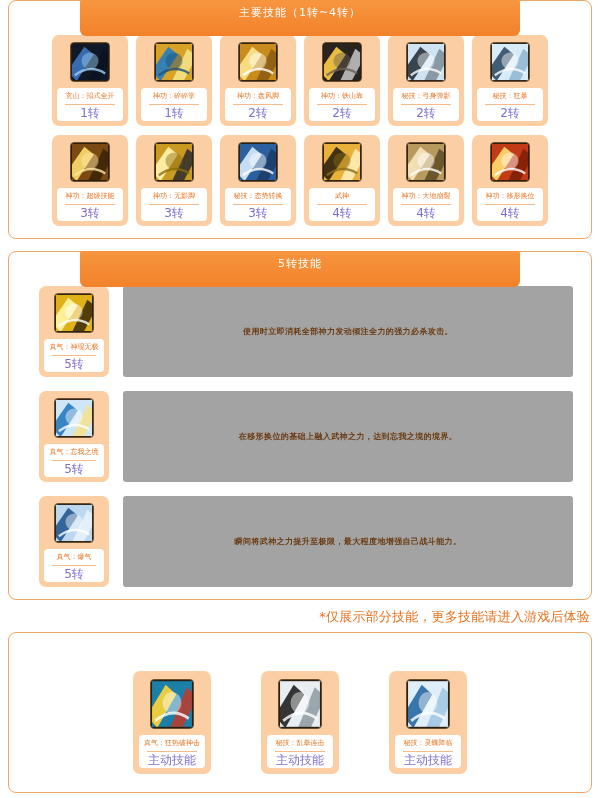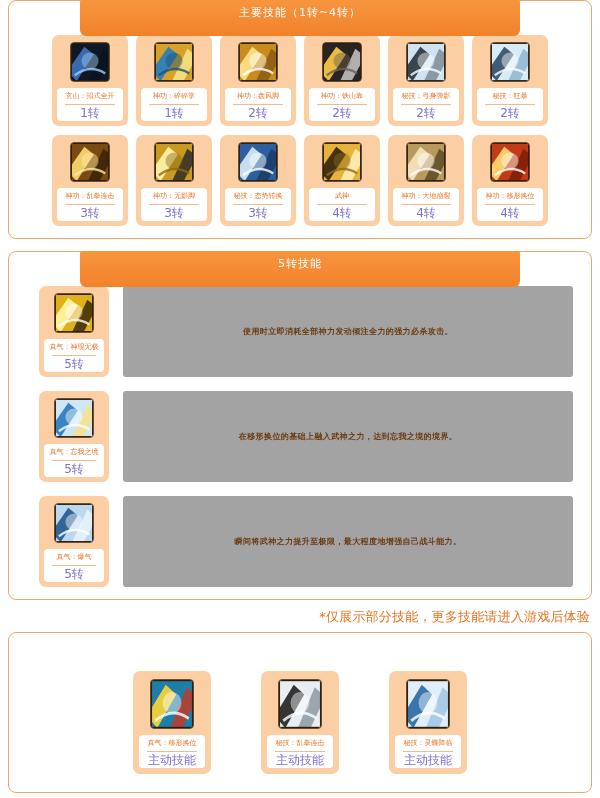--- a/index.html
+++ b/index.html
@@ -200,21 +200,21 @@
               <svg viewBox="0 0 40 40" preserveAspectRatio="none">
                 <rect x="0" y="0" width="40" height="40" fill="#7a4a12"></rect>
                 <path d="M-4 30 L14 4 L24 12 L6 40 Z" fill="#f7d56a" opacity="0.95"></path>
                 <path d="M18 40 L34 6 L44 14 L28 44 Z" fill="#3a2206" opacity="0.85"></path>
                 <circle cx="20" cy="19" r="9" fill="#ffe9a8" opacity="0.45"></circle>
                 <path d="M4 34 Q20 22 36 32" stroke="#ffe9a8" stroke-width="2.5" fill="none" opacity="0.8"></path>
                 <rect x="0" y="0" width="40" height="40" fill="none" stroke="#2a1f10" stroke-width="2"></rect>
               </svg>
             </div>
             <div class="meta">  
-              <div class="sk-name">神功：乱拳连击</div>  
+              <div class="sk-name">神功：超级技能</div>  
               <div class="sk-div"></div>  
               <div class="sk-rank">3转</div>
             </div>
           </div>
           <div class="card">
             <div class="icon-frame">
               <svg viewBox="0 0 40 40" preserveAspectRatio="none">
                 <rect x="0" y="0" width="40" height="40" fill="#c99a22"></rect>
                 <path d="M-4 30 L14 4 L24 12 L6 40 Z" fill="#fff0a8" opacity="0.95"></path>
                 <path d="M18 40 L34 6 L44 14 L28 44 Z" fill="#2b2b2b" opacity="0.85"></path>
@@ -385,21 +385,21 @@
               <svg viewBox="0 0 40 40" preserveAspectRatio="none">
                 <rect x="0" y="0" width="40" height="40" fill="#1c7fa8"></rect>
                 <path d="M-4 30 L14 4 L24 12 L6 40 Z" fill="#f3d23a" opacity="0.95"></path>
                 <path d="M18 40 L34 6 L44 14 L28 44 Z" fill="#c0392b" opacity="0.85"></path>
                 <circle cx="20" cy="19" r="9" fill="#ffffff" opacity="0.45"></circle>
                 <path d="M4 34 Q20 22 36 32" stroke="#ffffff" stroke-width="2.5" fill="none" opacity="0.8"></path>
                 <rect x="0" y="0" width="40" height="40" fill="none" stroke="#2a1f10" stroke-width="2"></rect>
               </svg>
             </div>
             <div class="meta">  
-              <div class="sk-name">真气：移形换位</div>  
+              <div class="sk-name">真气：狂热破神击</div>  
               <div class="sk-div"></div>  
               <div class="sk-rank">主动技能</div>
             </div>
           </div>
           <div class="card">
             <div class="icon-frame">
               <svg viewBox="0 0 40 40" preserveAspectRatio="none">
                 <rect x="0" y="0" width="40" height="40" fill="#e8eef2"></rect>
                 <path d="M-4 30 L14 4 L24 12 L6 40 Z" fill="#2a2a2a" opacity="0.95"></path>
                 <path d="M18 40 L34 6 L44 14 L28 44 Z" fill="#8d9aa3" opacity="0.85"></path>

